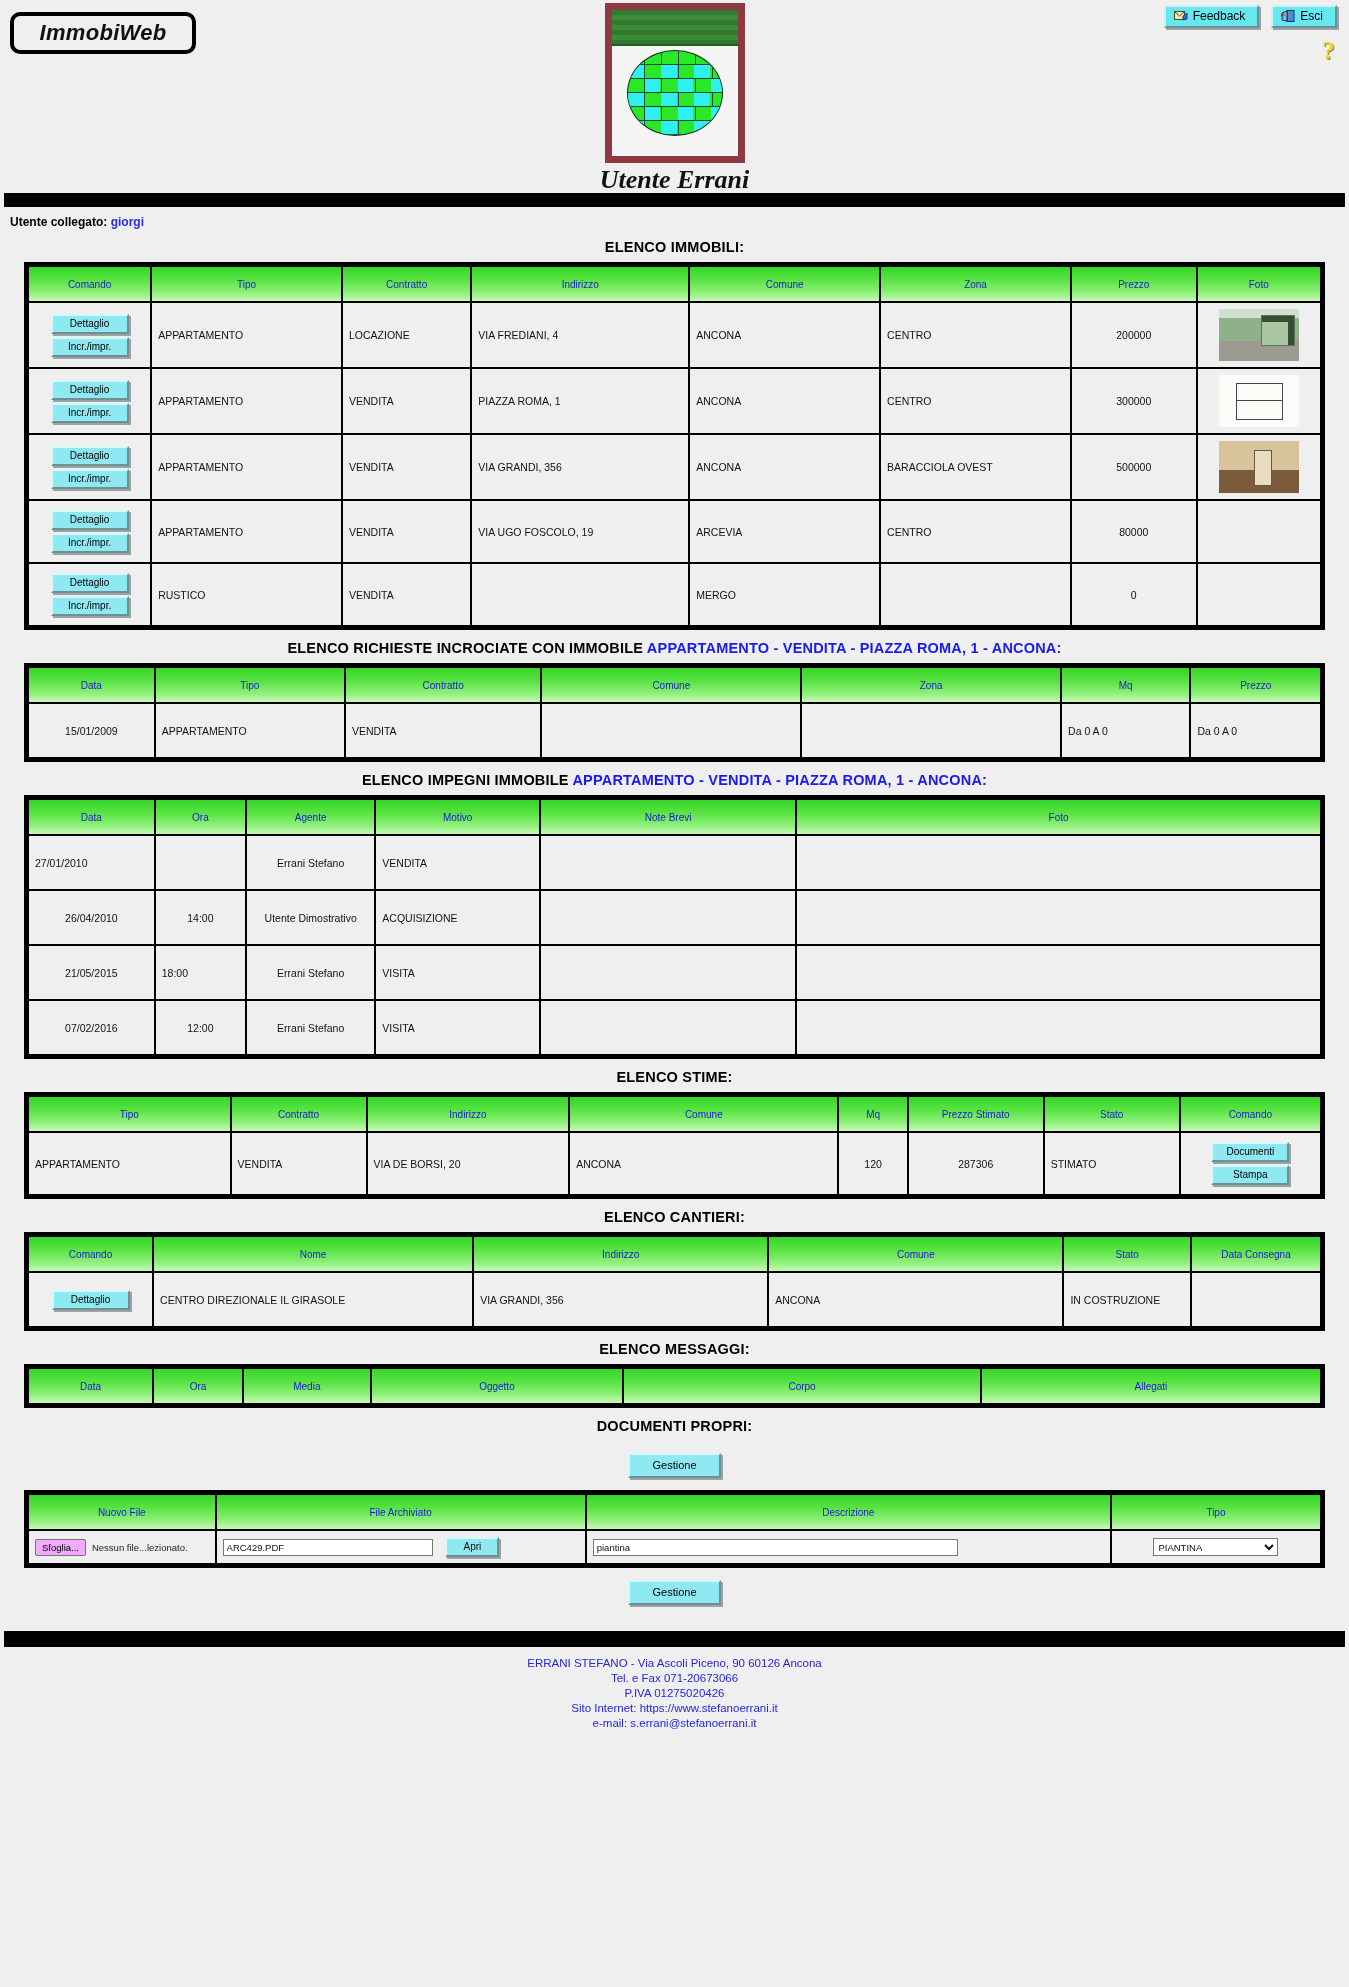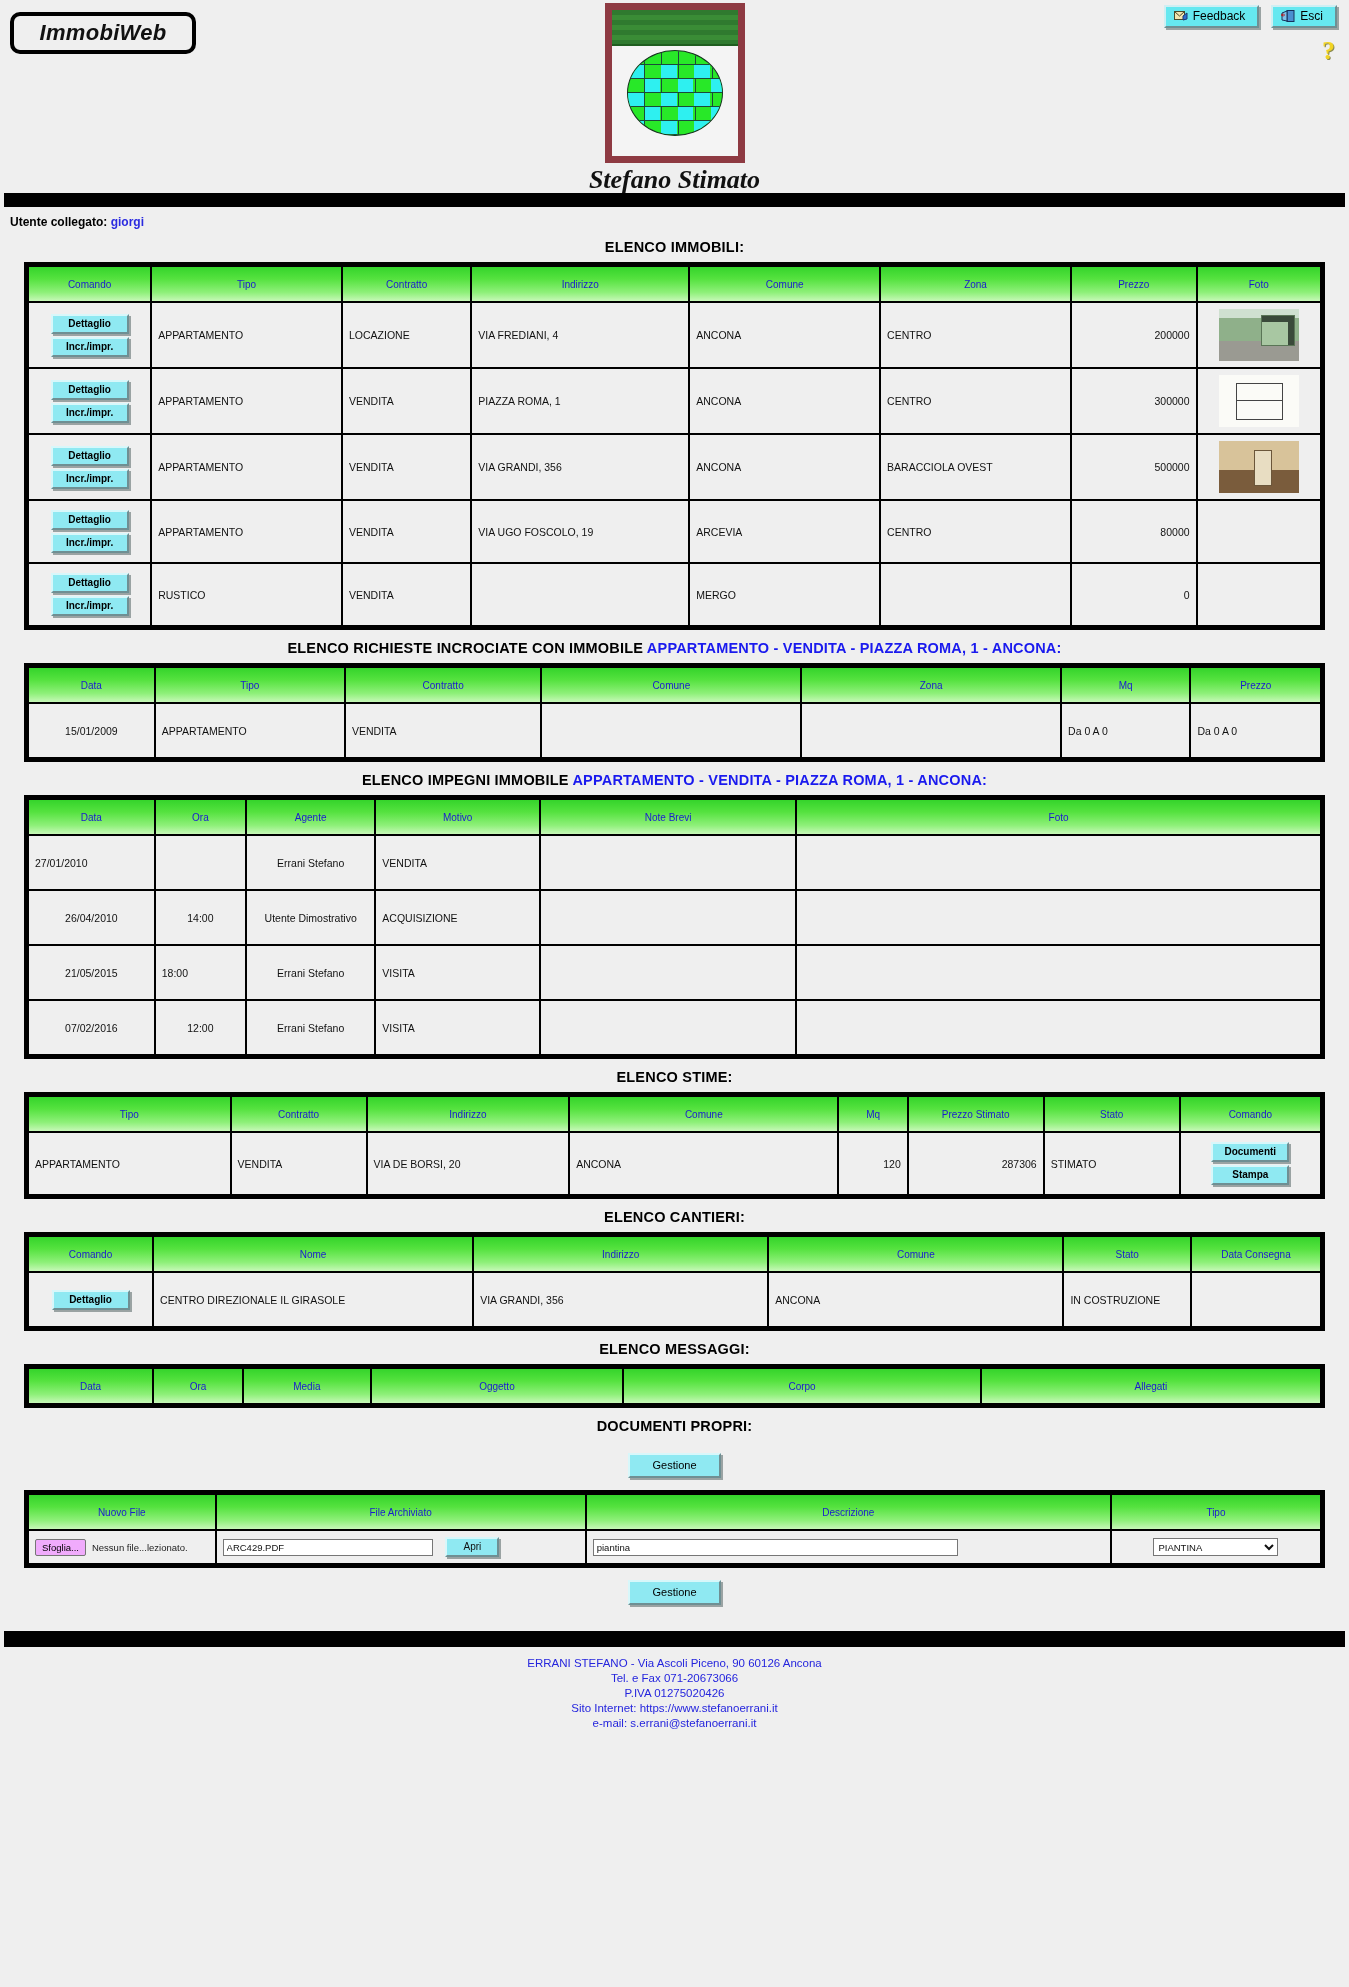--- a/index.html
+++ b/index.html
@@ -99,31 +99,30 @@
   table.grid th {
     background: linear-gradient(to bottom, #35d42b 0%, #55e23f 35%, #8ff07a 75%, #c7f8b8 100%);
     color: #1a1ad0; font-size: 10px; font-weight: normal;
     border: 2px solid #000; height: 36px; text-align: center; padding: 2px;
   }
   table.grid td {
     border: 2px solid #000; font-size: 10.5px; color: #111;
     padding: 6px 6px; vertical-align: middle; background: #efefef;
     height: 55px; overflow: hidden;
   }
-  td.num { text-align: right; }
+  td.num { text-align: center; }
   td.cmd { text-align: center; }
   .cellbtn {
     display: block; width: 78px; margin: 3px auto;
     background: #8fe9f2;
     border-top: 2px solid #d8f7fa; border-left: 2px solid #d8f7fa;
     border-right: 2px solid #6f8f93; border-bottom: 2px solid #6f8f93;
     box-shadow: 2px 2px 0 #9aa3a3;
     font-size: 10px; color: #000; text-align: center; padding: 2px 0 3px;
     cursor: pointer;
-    font-weight: bold;
   }
   .thumb { width: 80px; height: 52px; display: block; margin: 0 auto; }
 
   
   .ph1 { background:
       linear-gradient(to bottom, #cfe0d0 0 18%, #8fb08a 18% 62%, #9a9a92 62% 100%); position: relative; }
   .ph1::after { content:""; position:absolute; right:4px; top:6px; width:40%; height:55%;
       background: #a8c7a2; border:1px solid #5a7556;
       box-shadow: inset -6px 6px 0 #3a4a3a, inset -18px 6px 0 rgba(0,0,0,0); }
   .ph2 { background: #fbfbf7; position: relative; }
@@ -204,21 +203,21 @@
             <div class="q" style="left:17px;top:56px;width:15px;height:13px"></div>
             <div class="q" style="left:50px;top:56px;width:15px;height:13px"></div>
             <div class="q" style="left:83px;top:56px;width:13px;height:13px"></div>
             <div class="q" style="left:0;top:70px;width:16px;height:13px"></div>
             <div class="q" style="left:33px;top:70px;width:16px;height:13px"></div>
             <div class="q" style="left:66px;top:70px;width:16px;height:13px"></div>
           </div>
         </div>
       </div>
     </div>
-    <div class="brand-name">Stefano Stimato</div>
+    <div class="brand-name">Utente Errani</div>
   </div>
 
   <div class="top-buttons">
     <div class="winbtn">
       <svg width="14" height="12" viewBox="0 0 14 12">
         <rect x="0.5" y="1.5" width="10" height="8" fill="#f2e6b0" stroke="#4a4a2a"></rect>
         <path d="M0.5 1.5 L5.5 6 L10.5 1.5" fill="none" stroke="#4a4a2a"></path>
         <path d="M9 6 L13 3 L13 9 L9 10 Z" fill="#2f6fd0" stroke="#1a3a70"></path>
       </svg>
       <span>Feedback</span>

